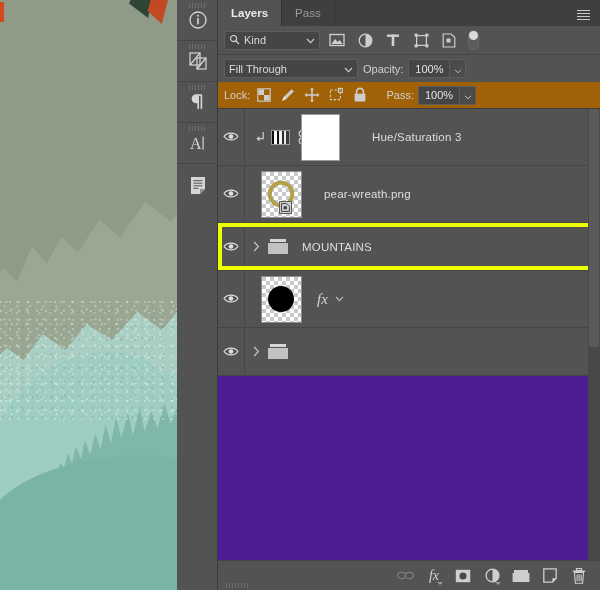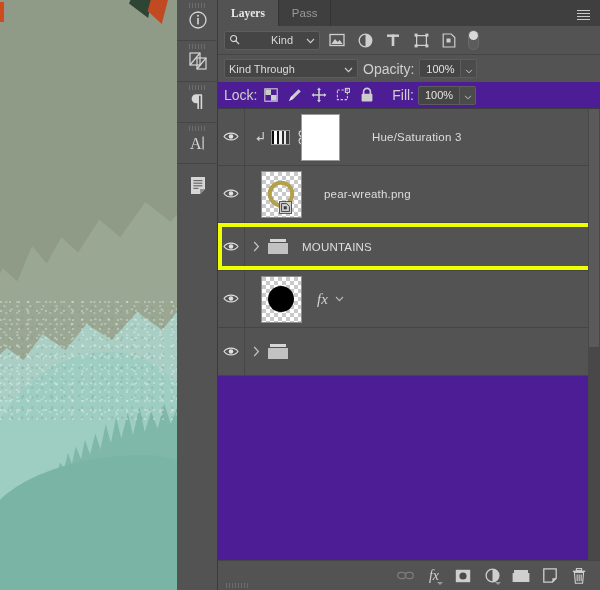--- a/index.html
+++ b/index.html
@@ -107,42 +107,42 @@
   
   .tabstrip {
     height: 26px; background: #3f3f3f; display: flex; align-items: stretch;
     position: relative; flex: 0 0 26px;
   }
   .tab {
     padding: 0 13px; display: flex; align-items: center;
     font-size: 11.5px; color: #9a9a9a; border-right: 1px solid #343434;
     white-space: nowrap;
   }
-  .tab.active { background: #535353; color: #eaeaea; font-weight: bold; font-family: Liberation Serif, serif; }
+  .tab.active { background: #535353; color: #eaeaea; font-weight: bold; }
   .menu-btn {
     position: absolute; right: 8px; top: 0; height: 26px;
     display: flex; align-items: center; justify-content: center; width: 18px;
   }
   .menu-btn i {
     display:block; width: 13px; height: 1px; background: #c9c9c9;
     box-shadow: 0 3px 0 #c9c9c9, 0 6px 0 #c9c9c9, 0 -3px 0 #c9c9c9;
   }
 
   
   .filterrow {
     height: 29px; background: #535353; display: flex; align-items: center;
     padding: 0 6px; gap: 6px; flex: 0 0 29px;
     border-bottom: 1px solid #454545;
   }
   .kindsel {
     width: 96px; height: 19px; background: #454545; border: 1px solid #5d5d5d;
     border-radius: 2px; display: flex; align-items: center; padding: 0 4px;
     color: #d8d8d8; font-size: 11px; gap: 4px;
   }
-  .kindsel .lbl { flex: 1; margin-left: 27px; }
+  .kindsel .lbl { flex: 1; }
   .fbtn { width: 22px; height: 20px; display:flex; align-items:center; justify-content:center; color:#cfcfcf; }
   .togpill {
     width: 11px; height: 20px; border-radius: 6px; background: #5c5c5c;
     border: 1px solid #6a6a6a; position: relative; margin-left: 2px;
   }
   .togpill::after {
     content:''; position:absolute; left:0px; top:0px; width: 9px; height: 9px;
     border-radius: 50%; background: #d9d9d9;
   }
 
@@ -150,36 +150,36 @@
   .blendrow {
     height: 27px; background: #535353; display: flex; align-items: center;
     padding: 0 6px; gap: 5px; flex: 0 0 27px;
   }
   .blendsel {
     width: 134px; height: 19px; background: #454545; border: 1px solid #5d5d5d;
     border-radius: 2px; display: flex; align-items: center; padding: 0 4px;
     color: #dcdcdc; font-size: 11px;
   }
   .blendsel .lbl { flex: 1; }
-  .fieldlabel { color: #cfcfcf; font-size: 14px; }
+  .fieldlabel { color: #cfcfcf; font-size: 11px; }
   .numfield {
     height: 19px; background: #454545; border: 1px solid #5d5d5d;
     border-radius: 2px 0 0 2px; padding: 0 5px; color: #e3e3e3;
     font-size: 11px; display: flex; align-items: center; min-width: 42px;
     justify-content: center;
   }
   .numstep {
     height: 19px; width: 16px; background: #4b4b4b; border: 1px solid #5d5d5d;
     border-left: none; border-radius: 0 2px 2px 0;
     display: flex; align-items: center; justify-content: center;
   }
 
   
   .lockrow {
-    height: 27px; background: #4c1d95; display: flex; align-items: center;
+    height: 27px; background: #a16207; display: flex; align-items: center;
     padding: 0 6px; gap: 4px; flex: 0 0 27px; border-bottom: 1px solid #3d3d3d;
   }
   .lockicon { width: 20px; height: 20px; display:flex; align-items:center; justify-content:center; color:#cdcdcd; }
   .spacer { flex: 1; }
 
   
   .layerlist { flex: 1 1 auto; position: relative; overflow: hidden; background: #4c1d95; }
   .layerrow {
     display: flex; align-items: center; height: 57px;
     background: #535353; border-bottom: 1px solid #454545;
@@ -420,21 +420,21 @@
         <svg width="14" height="15" viewBox="0 0 14 15">
           <path d="M1.2 1 H9.2 L12.8 4.6 V14 H1.2 Z" fill="none" stroke="#cfcfcf" stroke-width="1.2"></path>
           <path d="M4.5 5.5 L8.5 5.5 L8.5 9.5 L4.5 9.5 Z" fill="#cfcfcf"></path>
         </svg>
       </div>
       <div class="togpill"></div>
     </div>
 
     <div class="blendrow">
       <div class="blendsel">
-        <span class="lbl">Kind Through</span>
+        <span class="lbl">Fill Through</span>
         <span>
           <svg width="9" height="6" viewBox="0 0 9 6">
               <path d="M1 1 L4.5 4.6 L8 1" fill="none" stroke="#cfcfcf" stroke-width="1.1"></path>
             </svg>
         </span>
       </div>
       <span class="fieldlabel">Opacity:</span>
       <div style="display:flex">
         <div class="numfield">100%</div>
         <div class="numstep">
@@ -475,21 +475,21 @@
           <rect x="10.4" y="1.4" width="4" height="4" fill="none" stroke="#cdcdcd" stroke-width="1.1"></rect>
         </svg>
       </div>
       <div class="lockicon">
         <svg width="14" height="16" viewBox="0 0 14 16">
           <path d="M3.6 7 V4.8 a3.4 3.4 0 0 1 6.8 0 V7" fill="none" stroke="#cdcdcd" stroke-width="1.6"></path>
           <rect x="1.6" y="6.8" width="10.8" height="7.6" rx="1" fill="#cdcdcd"></rect>
         </svg>
       </div>
       <div class="spacer"></div>
-      <span class="fieldlabel">Fill:</span>
+      <span class="fieldlabel">Pass:</span>
       <div style="display:flex; margin-right:118px">
         <div class="numfield">100%</div>
         <div class="numstep">
           <span>
             <svg width="8" height="5" viewBox="0 0 9 6">
                 <path d="M1 1 L4.5 4.6 L8 1" fill="none" stroke="#cfcfcf" stroke-width="1.1"></path>
               </svg>
           </span>
         </div>
       </div>

